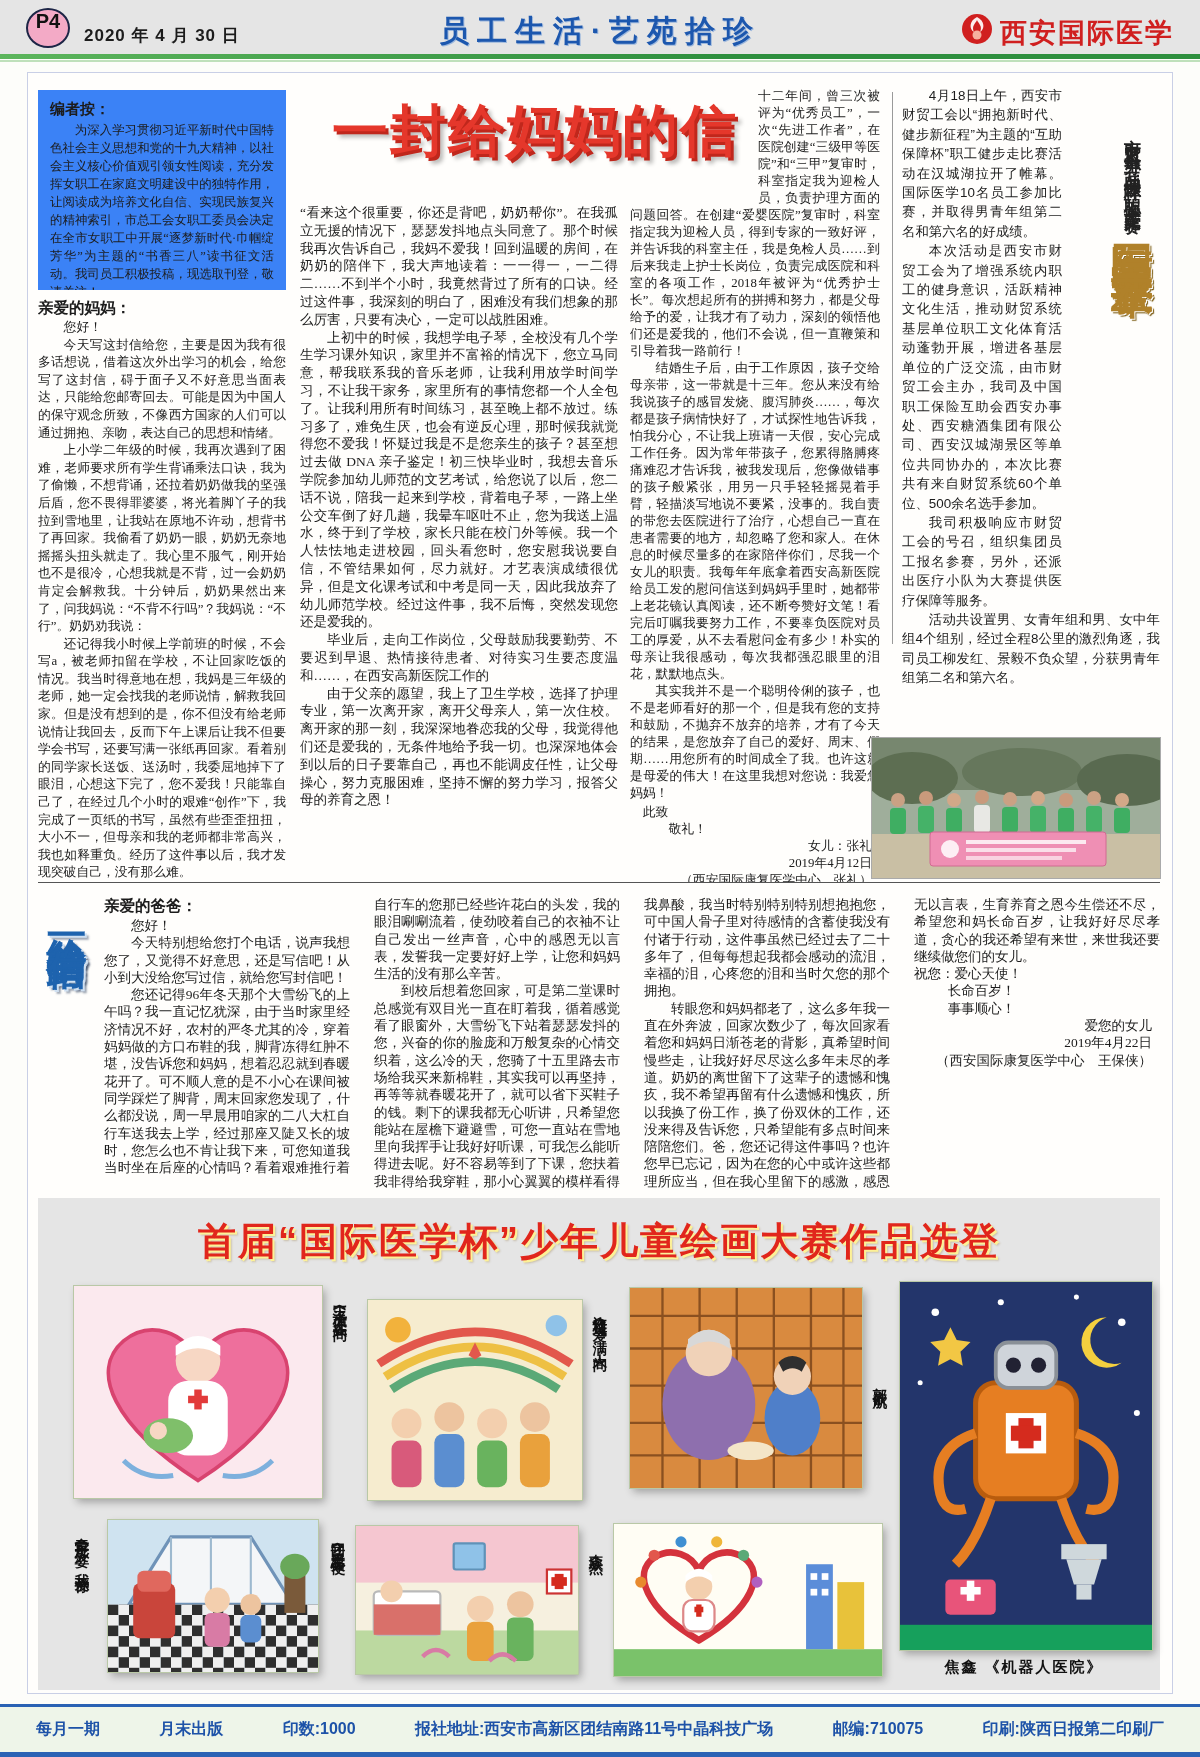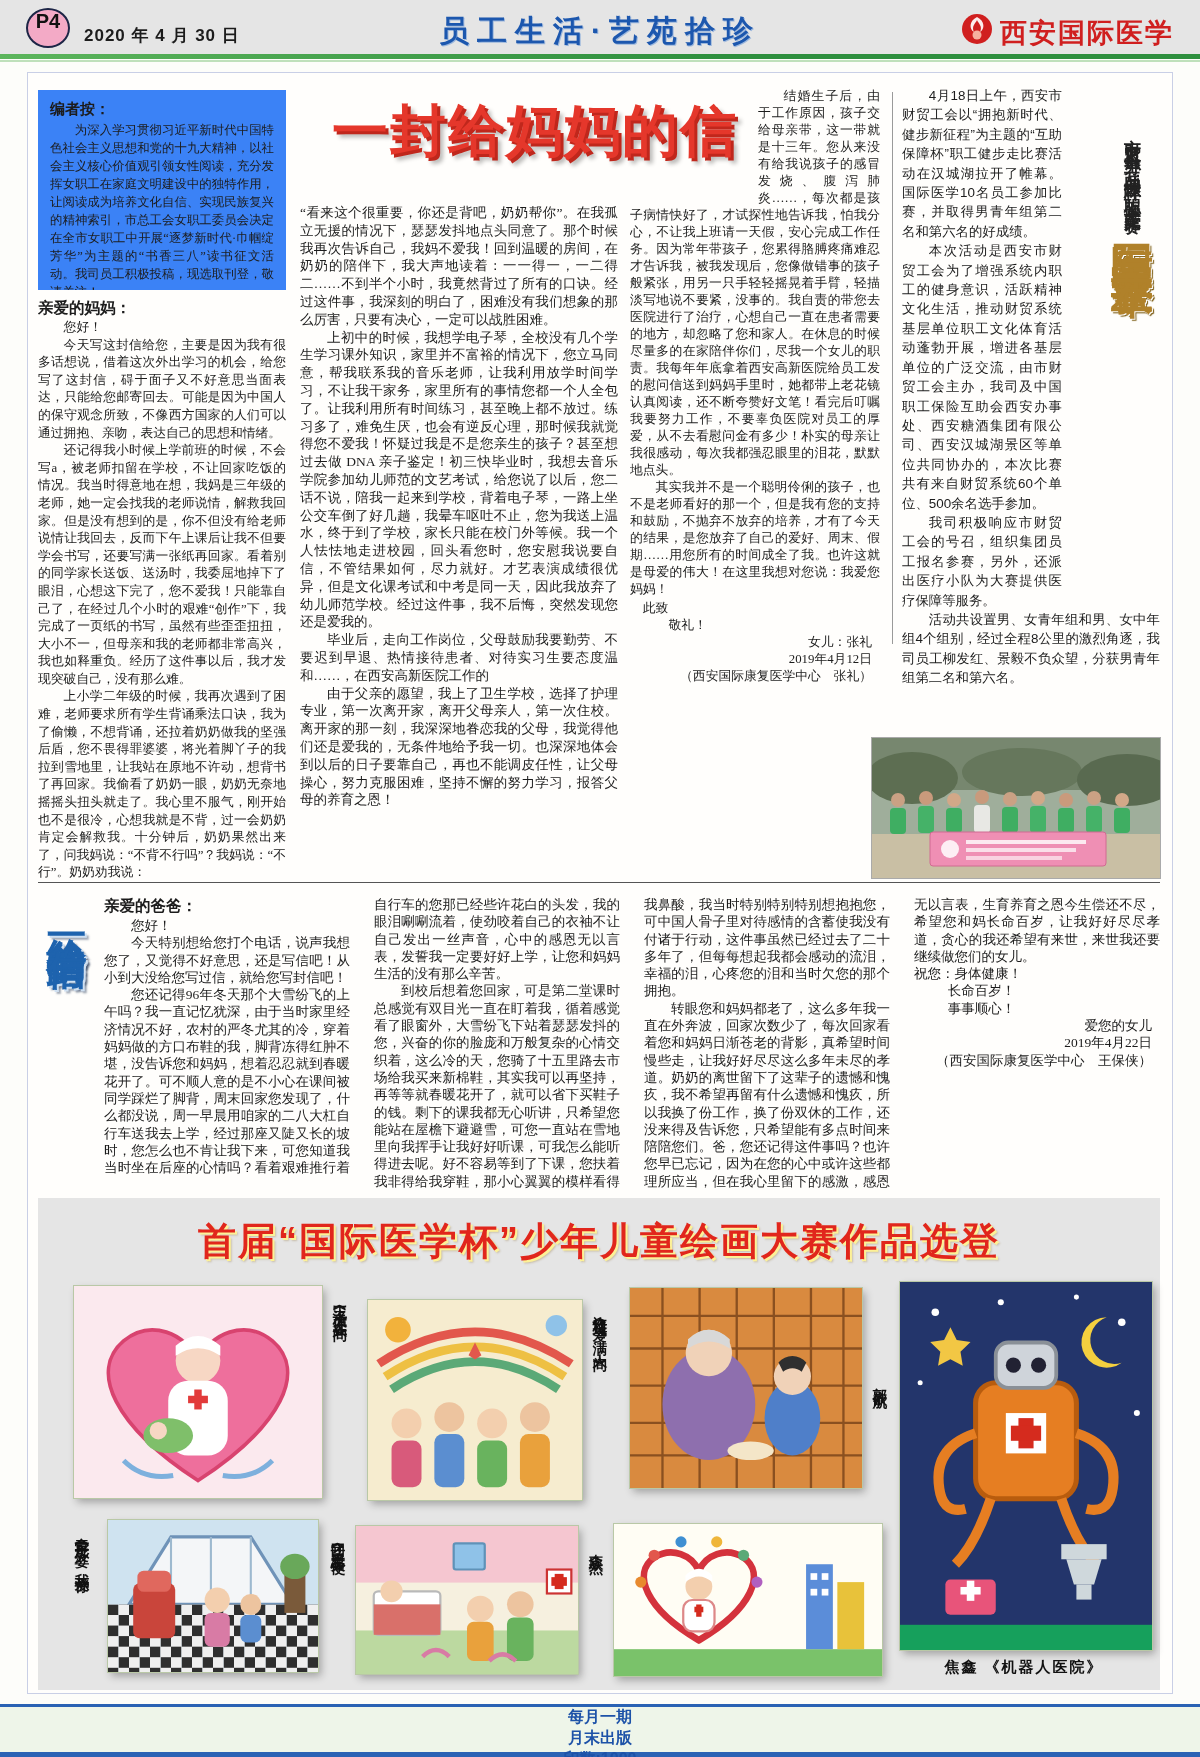--- a/index.html
+++ b/index.html
@@ -55,21 +55,21 @@
 
   
   .gal { position:absolute; left:38px; top:1198px; width:1122px; height:492px; background:#e5e5e5; }
   .gtitle { position:absolute; left:0; right:0; top:18px; text-align:center; font:bold 38px "Liberation Sans",sans-serif; color:#e1261c; letter-spacing:2px; text-shadow:2px 2px 0 rgba(255,243,150,.95), 3px 3px 2px rgba(120,80,0,.25); }
   .pt { position:absolute; background:#fff; box-shadow:0 0 0 1px #b9c8a6, 3px 4px 8px rgba(0,0,0,.3); overflow:hidden; }
   .pt svg { display:block; width:100%; height:100%; }
   .vlab { position:absolute; writing-mode:vertical-rl; font:bold 14.5px "Liberation Sans",sans-serif; color:#111; letter-spacing:3px; }
   .hlab { position:absolute; font:bold 15px "Liberation Sans",sans-serif; color:#111; letter-spacing:2px; }
 
   
-  .foot { position:absolute; left:0; top:1704px; width:1200px; height:53px; background:#eef5e9; border-top:3px solid #2a62b4; border-bottom:5px solid #2a62b4; display:flex; align-items:center; justify-content:space-between; padding:0 36px; font:bold 16px "Liberation Sans",sans-serif; color:#1d52a8; white-space:nowrap;flex-direction:column; }
+  .foot { position:absolute; left:0; top:1704px; width:1200px; height:53px; background:#eef5e9; border-top:3px solid #2a62b4; border-bottom:5px solid #2a62b4; display:flex; align-items:center; justify-content:space-between; padding:0 36px; font:bold 16px "Liberation Sans",sans-serif; color:#1d52a8; white-space:nowrap; }
 </style>
 </head>
 <body>
 
 <div class="hdr">
   <div class="p4badge">P4</div>
   <div class="hdate">2020 年 4 月 30 日</div>
   <div class="htitle">员工生活·艺苑拾珍</div>
   <div class="hlogo">
     <span>
@@ -89,32 +89,33 @@
 <div class="momsec">
   <div class="ebox">
     <span class="elabel">编者按：</span>
     <span class="etext">为深入学习贯彻习近平新时代中国特色社会主义思想和党的十九大精神，以社会主义核心价值观引领女性阅读，充分发挥女职工在家庭文明建设中的独特作用，让阅读成为培养文化自信、实现民族复兴的精神索引，市总工会女职工委员会决定在全市女职工中开展“逐梦新时代·巾帼绽芳华”为主题的“书香三八”读书征文活动。我司员工积极投稿，现选取刊登，敬请关注！</span>
   </div>
   <div class="mtitle">一封给妈妈的信</div>
   <div class="mcol1">
       <p class="para salut">亲爱的妈妈：</p>
       <p class="para greet">您好！</p>
       <p class="para ind">今天写这封信给您，主要是因为我有很多话想说，借着这次外出学习的机会，给您写了这封信，碍于面子又不好意思当面表达，只能给您邮寄回去。可能是因为中国人的保守观念所致，不像西方国家的人们可以通过拥抱、亲吻，表达自己的思想和情绪。</p>
+      <p class="para ind">上小学二年级的时候，我再次遇到了困难，老师要求所有学生背诵乘法口诀，我为了偷懒，不想背诵，还拉着奶奶做我的坚强后盾，您不畏得罪婆婆，将光着脚丫子的我拉到雪地里，让我站在原地不许动，想背书了再回家。我偷看了奶奶一眼，奶奶无奈地摇摇头扭头就走了。我心里不服气，刚开始也不是很冷，心想我就是不背，过一会奶奶肯定会解救我。十分钟后，奶奶果然出来了，问我妈说：“不背不行吗”？我妈说：“不行”。奶奶劝我说：</p>
       <p class="para ind">还记得我小时候上学前班的时候，不会写a，被老师扣留在学校，不让回家吃饭的情况。我当时得意地在想，我妈是三年级的老师，她一定会找我的老师说情，解救我回家。但是没有想到的是，你不但没有给老师说情让我回去，反而下午上课后让我不但要学会书写，还要写满一张纸再回家。看着别的同学家长送饭、送汤时，我委屈地掉下了眼泪，心想这下完了，您不爱我！只能靠自己了，在经过几个小时的艰难“创作”下，我完成了一页纸的书写，虽然有些歪歪扭扭，大小不一，但母亲和我的老师都非常高兴，我也如释重负。经历了这件事以后，我才发现突破自己，没有那么难。</p>
-      <p class="para ind">上小学二年级的时候，我再次遇到了困难，老师要求所有学生背诵乘法口诀，我为了偷懒，不想背诵，还拉着奶奶做我的坚强后盾，您不畏得罪婆婆，将光着脚丫子的我拉到雪地里，让我站在原地不许动，想背书了再回家。我偷看了奶奶一眼，奶奶无奈地摇摇头扭头就走了。我心里不服气，刚开始也不是很冷，心想我就是不背，过一会奶奶肯定会解救我。十分钟后，奶奶果然出来了，问我妈说：“不背不行吗”？我妈说：“不行”。奶奶劝我说：</p>
     </div>
   <div class="mcol2">
       <p class="para">“看来这个很重要，你还是背吧，奶奶帮你”。在我孤立无援的情况下，瑟瑟发抖地点头同意了。那个时候我再次告诉自己，我妈不爱我！回到温暖的房间，在奶奶的陪伴下，我大声地读着：一一得一，一二得二……不到半个小时，我竟然背过了所有的口诀。经过这件事，我深刻的明白了，困难没有我们想象的那么厉害，只要有决心，一定可以战胜困难。</p>
       <p class="para ind">上初中的时候，我想学电子琴，全校没有几个学生学习课外知识，家里并不富裕的情况下，您立马同意，帮我联系我的音乐老师，让我利用放学时间学习，不让我干家务，家里所有的事情您都一个人全包了。让我利用所有时间练习，甚至晚上都不放过。练习多了，难免生厌，也会有逆反心理，那时候我就觉得您不爱我！怀疑过我是不是您亲生的孩子？甚至想过去做 DNA 亲子鉴定！初三快毕业时，我想去音乐学院参加幼儿师范的文艺考试，给您说了以后，您二话不说，陪我一起来到学校，背着电子琴，一路上坐公交车倒了好几趟，我晕车呕吐不止，您为我送上温水，终于到了学校，家长只能在校门外等候。我一个人怯怯地走进校园，回头看您时，您安慰我说要自信，不管结果如何，尽力就好。才艺表演成绩很优异，但是文化课考试和中考是同一天，因此我放弃了幼儿师范学校。经过这件事，我不后悔，突然发现您还是爱我的。</p>
       <p class="para ind">毕业后，走向工作岗位，父母鼓励我要勤劳、不要迟到早退、热情接待患者、对待实习生要态度温和……，在西安高新医院工作的</p>
       <p class="para ind">由于父亲的愿望，我上了卫生学校，选择了护理专业，第一次离开家，离开父母亲人，第一次住校。离开家的那一刻，我深深地眷恋我的父母，我觉得他们还是爱我的，无条件地给予我一切。也深深地体会到以后的日子要靠自己，再也不能调皮任性，让父母操心，努力克服困难，坚持不懈的努力学习，报答父母的养育之恩！</p>
     </div>
   <div class="mcol3">
     <div class="spacer"></div>
     <div>
+        <p class="para">十二年间，曾三次被评为“优秀员工”，一次“先进工作者”，在医院创建“三级甲等医院”和“三甲”复审时，科室指定我为迎检人员，负责护理方面的问题回答。在创建“爱婴医院”复审时，科室指定我为迎检人员，得到专家的一致好评，并告诉我的科室主任，我是免检人员……到后来我走上护士长岗位，负责完成医院和科室的各项工作，2018年被评为“优秀护士长”。每次想起所有的拼搏和努力，都是父母给予的爱，让我才有了动力，深刻的领悟他们还是爱我的，他们不会说，但一直鞭策和引导着我一路前行！</p>
         <p class="para ind">结婚生子后，由于工作原因，孩子交给母亲带，这一带就是十三年。您从来没有给我说孩子的感冒发烧、腹泻肺炎……，每次都是孩子病情快好了，才试探性地告诉我，怕我分心，不让我上班请一天假，安心完成工作任务。因为常年带孩子，您累得胳膊疼痛难忍才告诉我，被我发现后，您像做错事的孩子般紧张，用另一只手轻轻摇晃着手臂，轻描淡写地说不要紧，没事的。我自责的带您去医院进行了治疗，心想自己一直在患者需要的地方，却忽略了您和家人。在休息的时候尽量多的在家陪伴你们，尽我一个女儿的职责。我每年年底拿着西安高新医院给员工发的慰问信送到妈妈手里时，她都带上老花镜认真阅读，还不断夸赞好文笔！看完后叮嘱我要努力工作，不要辜负医院对员工的厚爱，从不去看慰问金有多少！朴实的母亲让我很感动，每次我都强忍眼里的泪花，默默地点头。</p>
         <p class="para ind">其实我并不是一个聪明伶俐的孩子，也不是老师看好的那一个，但是我有您的支持和鼓励，不抛弃不放弃的培养，才有了今天的结果，是您放弃了自己的爱好、周末、假期……用您所有的时间成全了我。也许这就是母爱的伟大！在这里我想对您说：我爱您妈妈！</p>
         <p class="para cl1">此致</p>
         <p class="para cl2">敬礼！</p>
         <p class="para sig">女儿：张礼</p>
         <p class="para sig">2019年4月12日</p>
         <p class="para sig">（西安国际康复医学中心　张礼）</p>
       </div>
   </div>
   <div class="vrule"></div>
@@ -189,21 +190,21 @@
 <div class="secline"></div>
 <div class="dadsec">
   <div class="dtitle">给爸爸的一封信</div>
   <div class="dcols">
       <p class="para salut">亲爱的爸爸：</p>
       <p class="para greet">您好！</p>
       <p class="para ind">今天特别想给您打个电话，说声我想您了，又觉得不好意思，还是写信吧！从小到大没给您写过信，就给您写封信吧！</p>
       <p class="para ind">您还记得96年冬天那个大雪纷飞的上午吗？我一直记忆犹深，由于当时家里经济情况不好，农村的严冬尤其的冷，穿着妈妈做的方口布鞋的我，脚背冻得红肿不堪，没告诉您和妈妈，想着忍忍就到春暖花开了。可不顺人意的是不小心在课间被同学踩烂了脚背，周末回家您发现了，什么都没说，周一早晨用咱家的二八大杠自行车送我去上学，经过那座又陡又长的坡时，您怎么也不肯让我下来，可您知道我当时坐在后座的心情吗？看着艰难推行着自行车的您那已经些许花白的头发，我的眼泪唰唰流着，使劲咬着自己的衣袖不让自己发出一丝声音，心中的感恩无以言表，发誓我一定要好好上学，让您和妈妈生活的没有那么辛苦。</p>
       <p class="para ind">到校后想着您回家，可是第二堂课时总感觉有双目光一直在盯着我，循着感觉看了眼窗外，大雪纷飞下站着瑟瑟发抖的您，兴奋的你的脸庞和万般复杂的心情交织着，这么冷的天，您骑了十五里路去市场给我买来新棉鞋，其实我可以再坚持，再等等就春暖花开了，就可以省下买鞋子的钱。剩下的课我都无心听讲，只希望您能站在屋檐下避避雪，可您一直站在雪地里向我挥手让我好好听课，可我怎么能听得进去呢。好不容易等到了下课，您扶着我非得给我穿鞋，那小心翼翼的模样看得我鼻酸，我当时特别特别特别想抱抱您，可中国人骨子里对待感情的含蓄使我没有付诸于行动，这件事虽然已经过去了二十多年了，但每每想起我都会感动的流泪，幸福的泪，心疼您的泪和当时欠您的那个拥抱。</p>
       <p class="para ind">转眼您和妈妈都老了，这么多年我一直在外奔波，回家次数少了，每次回家看着您和妈妈日渐苍老的背影，真希望时间慢些走，让我好好尽尽这么多年未尽的孝道。奶奶的离世留下了这辈子的遗憾和愧疚，我不希望再留有什么遗憾和愧疚，所以我换了份工作，换了份双休的工作，还没来得及告诉您，只希望能有多点时间来陪陪您们。爸，您还记得这件事吗？也许您早已忘记，因为在您的心中或许这些都理所应当，但在我心里留下的感激，感恩无以言表，生育养育之恩今生偿还不尽，希望您和妈长命百岁，让我好好尽尽孝道，贪心的我还希望有来世，来世我还要继续做您们的女儿。</p>
-      <p class="para wish">祝您：身体健康！</p>
+      <p class="para wish">祝您：爱心天使！</p>
       <p class="para wish2">长命百岁！</p>
       <p class="para wish2">事事顺心！</p>
       <p class="para sig">爱您的女儿</p>
       <p class="para sig">2019年4月22日</p>
       <p class="para sig">（西安国际康复医学中心　王保侠）</p>
     </div>
 </div>
 
 <div class="gal">
   <div class="gtitle">首届“国际医学杯”少年儿童绘画大赛作品选登</div>

